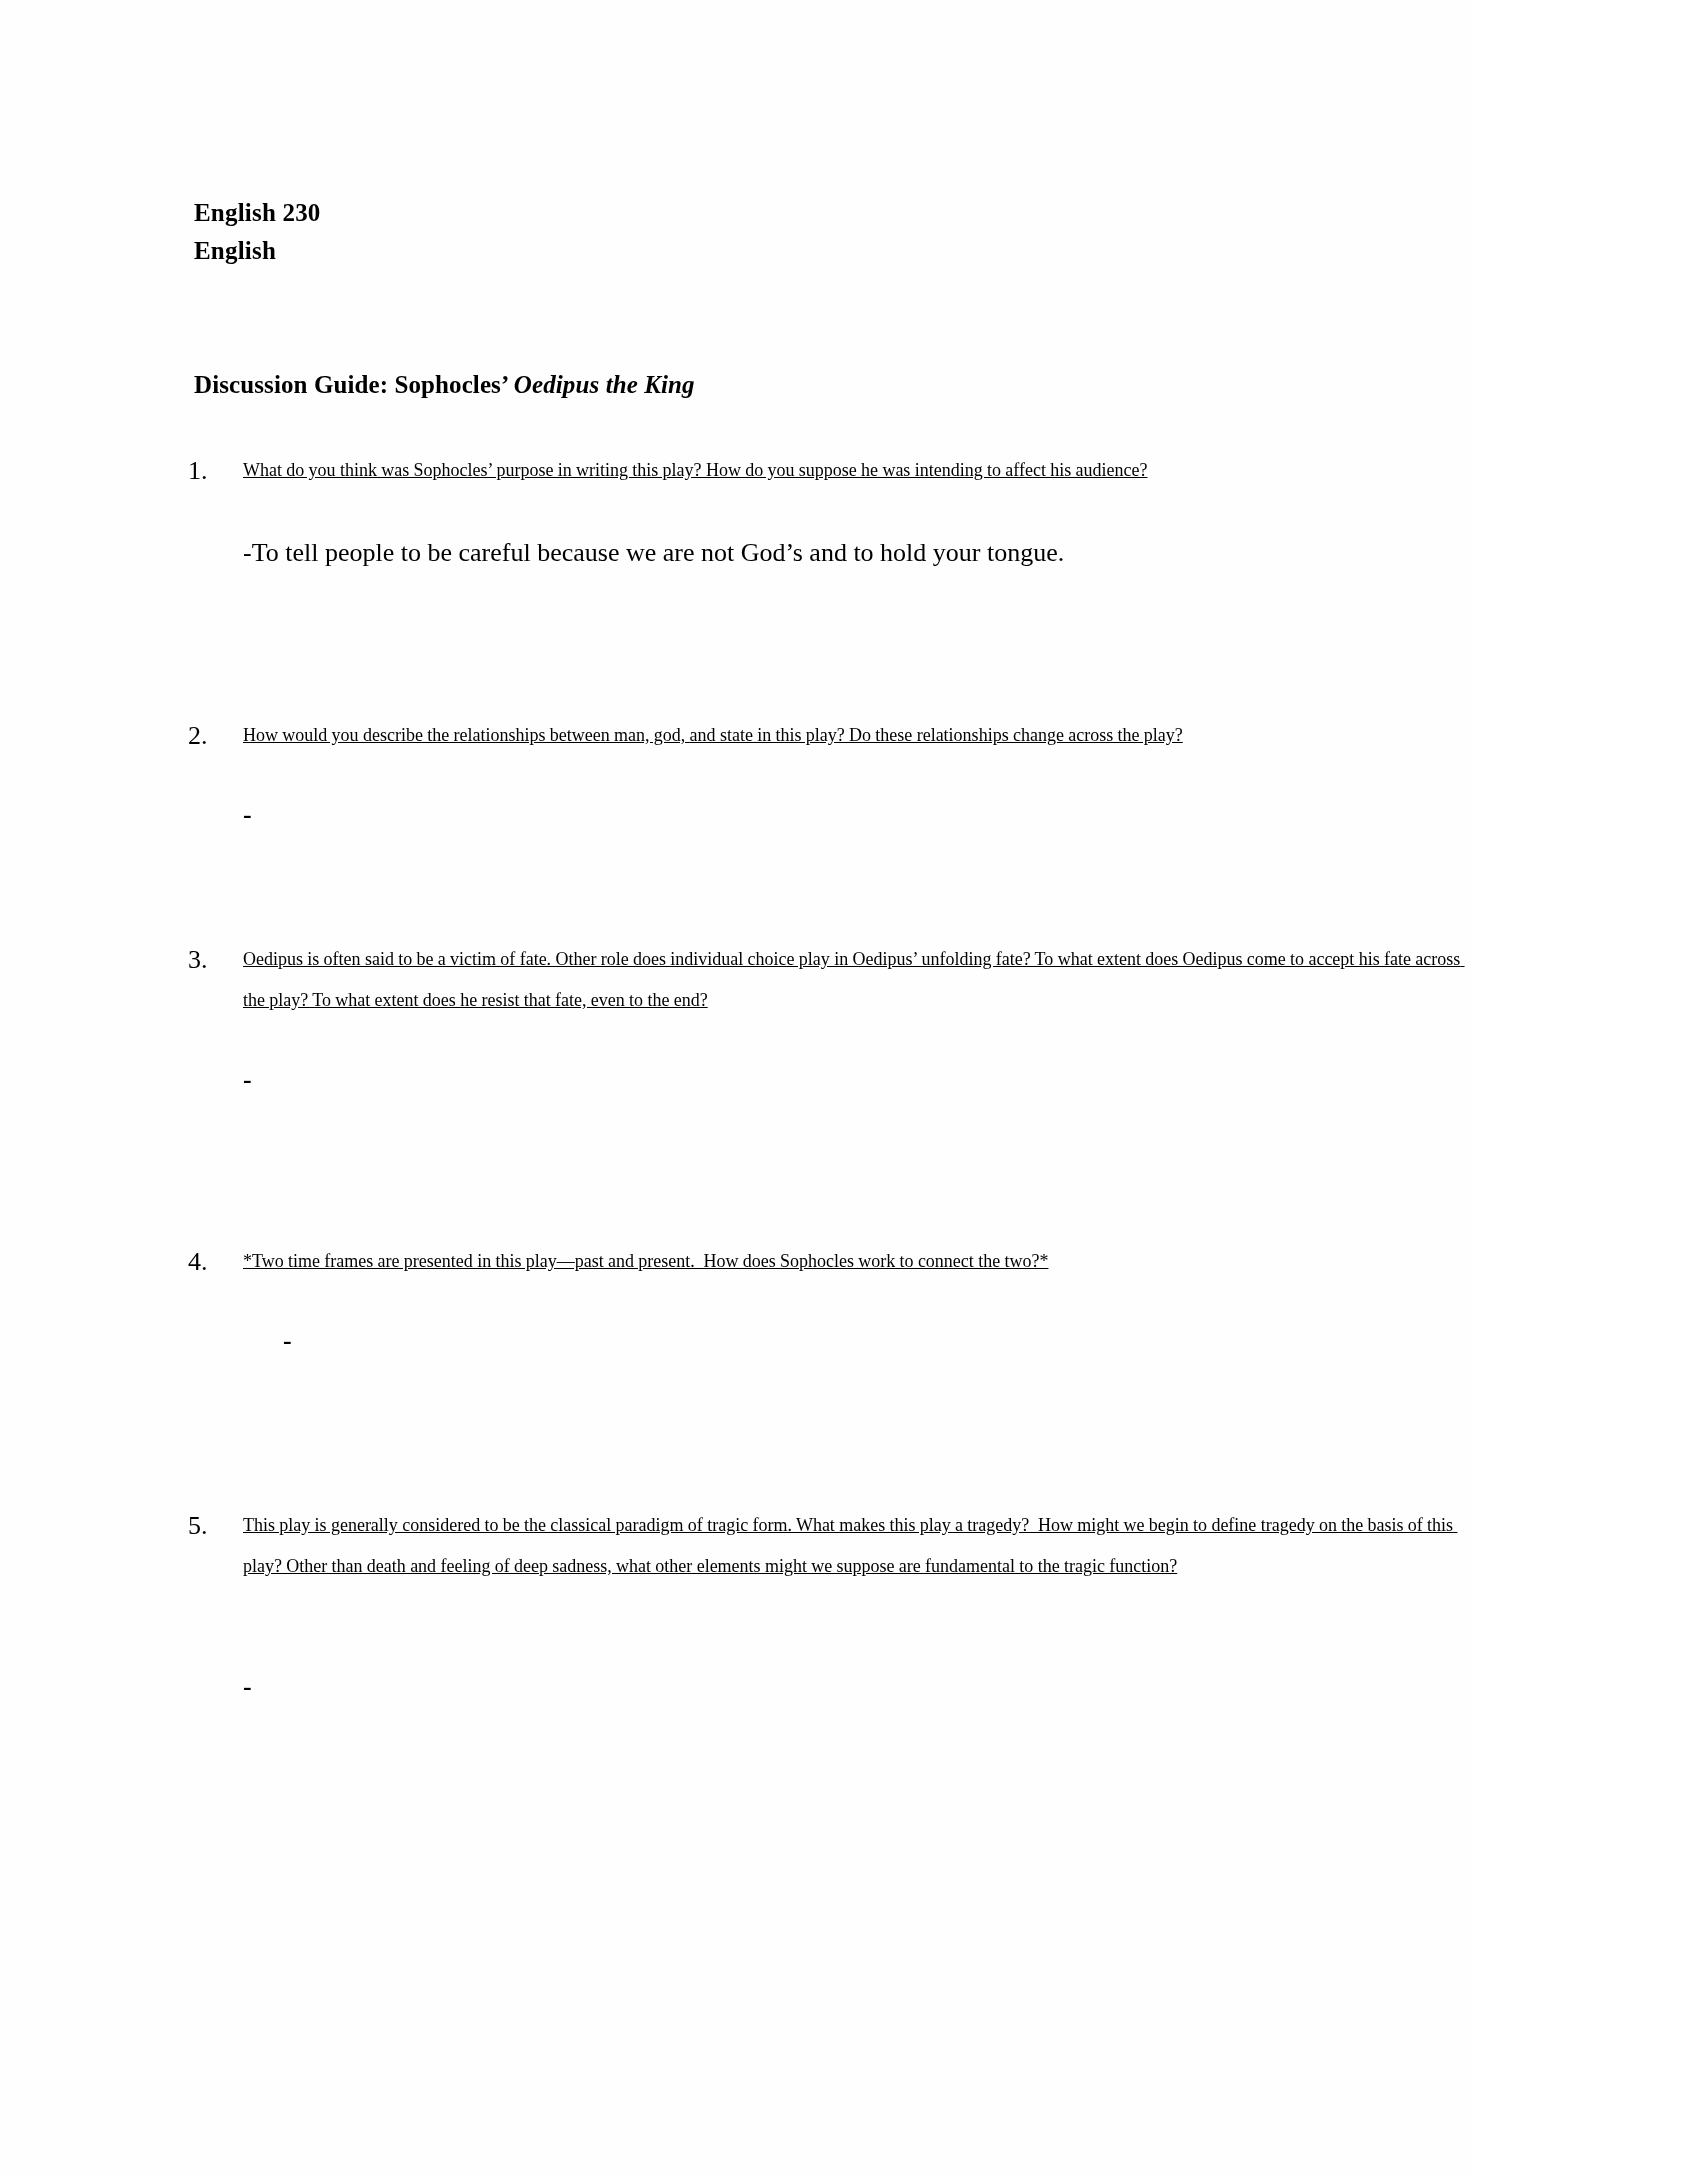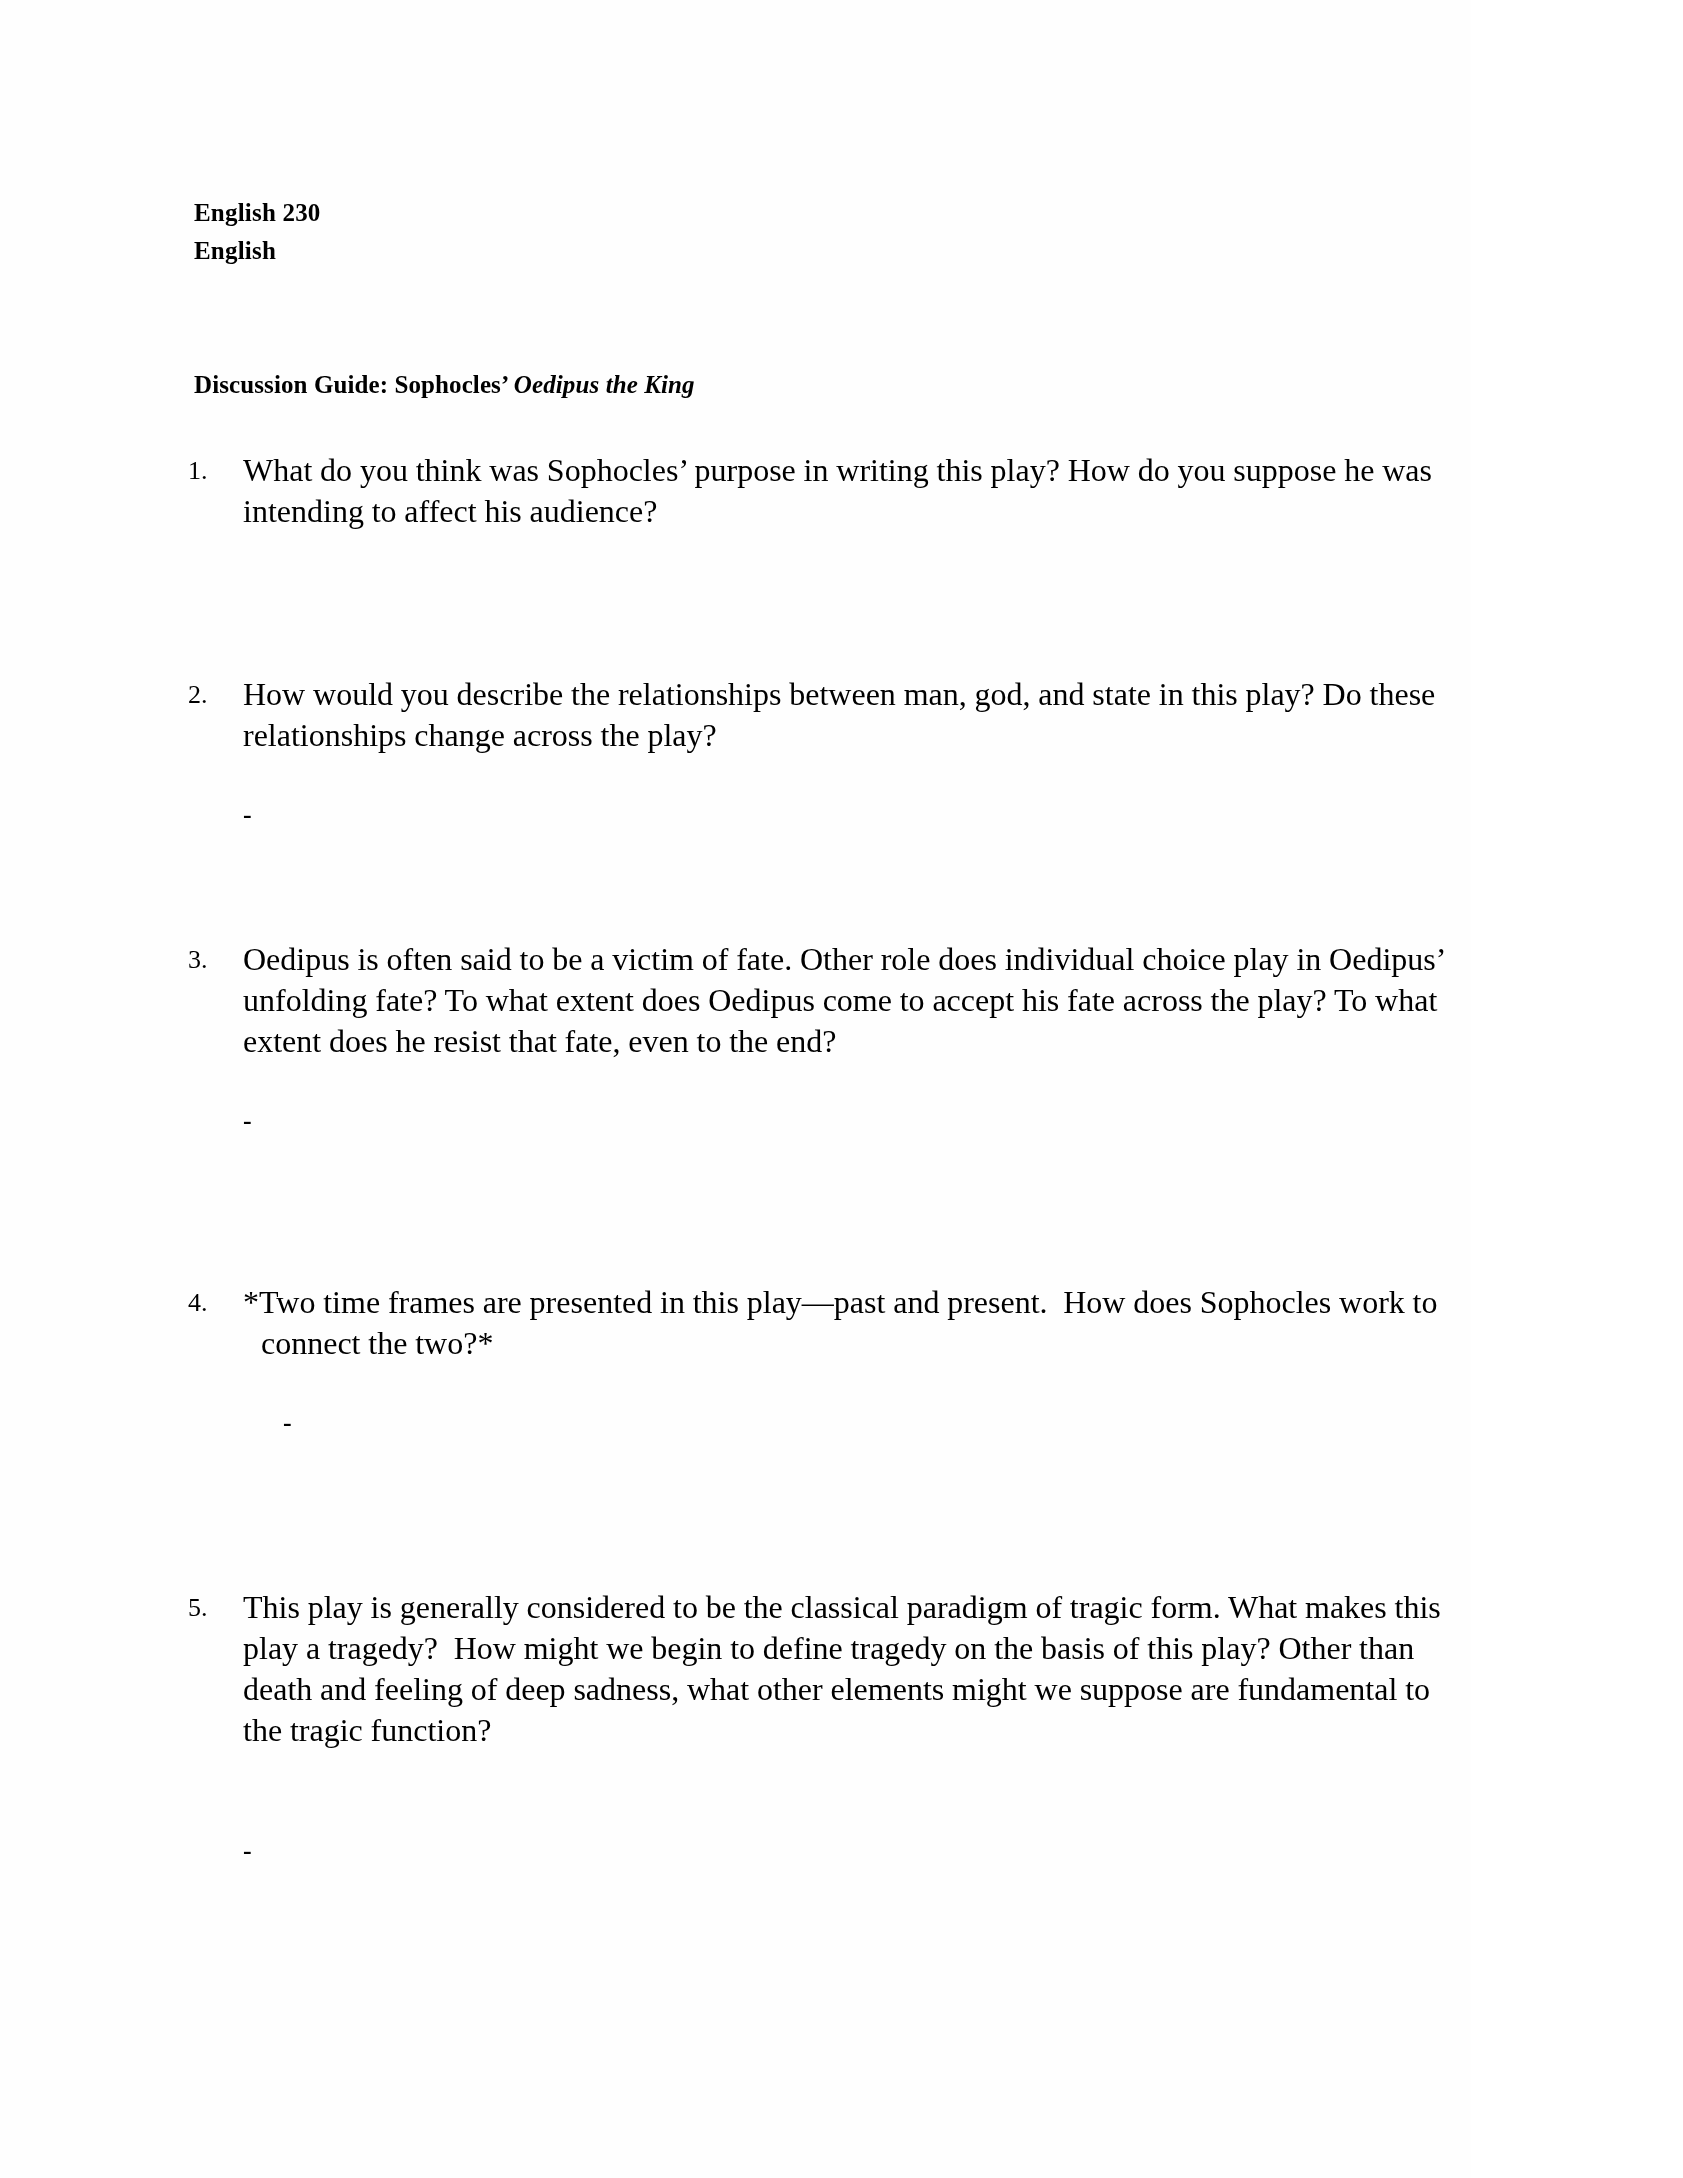--- a/index.html
+++ b/index.html
@@ -82,25 +82,26 @@
     left: 0;
     top: 0;
     width: 46px;
     text-align: left;
     font-size: 26px;
     line-height: 41px;
   }
 
   .qtext {
     margin-left: 55px;
-    font-size: 32px;
+    font-size: 18px;
     line-height: 41px;
     text-align: left;
     white-space: pre-wrap;
     word-spacing: -0.2px;
+    text-decoration: underline;
   }
 
   .qtext.hang-indent {
     margin-left: 55px;
     text-indent: 0;
   }
 
   
   .qtext.q4 {
     margin-left: 73px;
@@ -132,20 +133,21 @@
     </div>
 
     <div class="doc-title"><span>Discussion Guide: Sophocles’ </span><span class="work-title">Oedipus the King</span></div>
 
     <div class="qlist">
 
       <div class="qitem" style="margin-top:0;">
         <div class="qnum">1.</div>
         <div class="qtext hang-indent">What do you think was Sophocles’ purpose in writing this play? How do you suppose he was intending to affect his audience?</div>
       </div>
+      <div class="answer" style="margin-left:55px; margin-top:41px;">-To tell people to be careful because we are not God’s and to hold your tongue.</div>
 
       <div class="qitem" style="margin-top:142px;">
         <div class="qnum">2.</div>
         <div class="qtext hang-indent">How would you describe the relationships between man, god, and state in this play? Do these relationships change across the play?</div>
       </div>
       <div class="dash-only" style="margin-left:55px; margin-top:38px;">-</div>
 
       <div class="qitem" style="margin-top:104px;">
         <div class="qnum">3.</div>
         <div class="qtext hang-indent">Oedipus is often said to be a victim of fate. Other role does individual choice play in Oedipus’ unfolding fate? To what extent does Oedipus come to accept his fate across the play? To what extent does he resist that fate, even to the end?</div>

